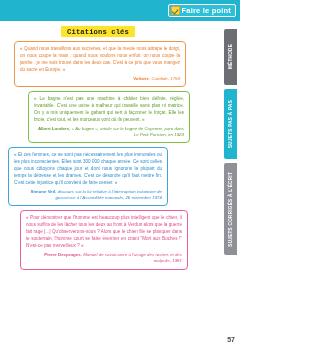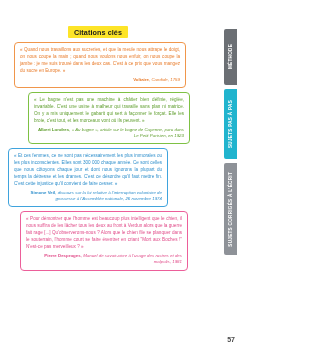--- a/index.html
+++ b/index.html
@@ -67,20 +67,21 @@
     margin: 2px 0 4px 0;
   }
   .section-title {
     background: #fde428;
     color: #1b1b1b;
     font-size: 7.2px;
     font-weight: bold;
     padding: 1.5px 6px;
     border-radius: 1px;
     letter-spacing: 0.1px;
+    font-family: Liberation Mono, monospace;
   }
 
   
   .qcard {
     border-radius: 4px;
     padding: 4px 5px 4px 5px;
     margin-bottom: 4px;
     background: #ffffff;
   }
   .qtext {
@@ -162,20 +163,26 @@
     background: #f2f2f2;
   }
 </style>
 </head>
 <body>
 
 <div id="page">
 
   <div class="gutter"></div>
 
+  <div class="topband">
+    <div class="faire-badge">
+      <span class="faire-icon"></span>
+      <span class="faire-label">Faire le point</span>
+    </div>
+  </div>
 
   <div class="content">
 
     <div class="section-title-wrap">
       <span class="section-title">Citations clés</span>
     </div>
 
     <div class="qcard card-orange">
       <div class="qtext">« Quand nous travaillons aux sucreries, et que la meule nous attrape le doigt, on nous coupe la main ; quand nous voulons nous enfuir, on nous coupe la jambe : je me suis trouvé dans les deux cas. C'est à ce prix que vous mangez du sucre en Europe. »</div>
       <div class="qsrc">

